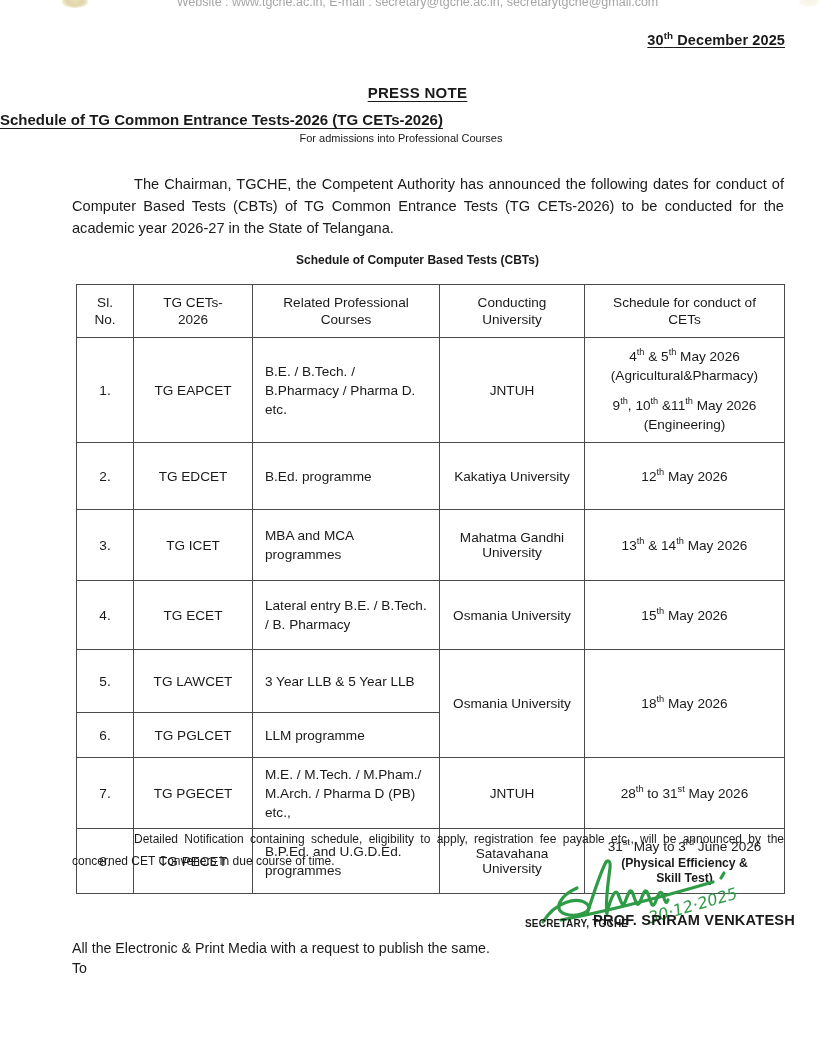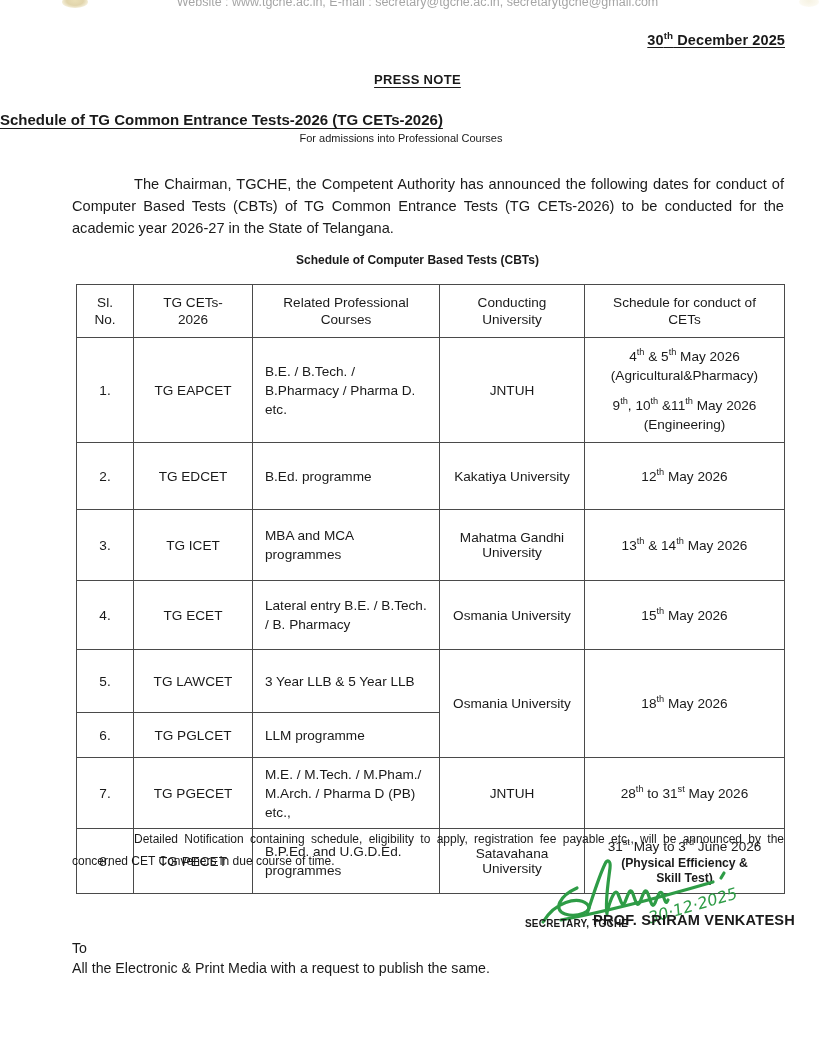--- a/index.html
+++ b/index.html
@@ -77,25 +77,25 @@
   }
   sup {
     font-size: 0.68em;
     vertical-align: super;
     line-height: 0;
   }
 
   
   .press-note {
     position: absolute;
-    top: 72px;
-    left: 0;
-    width: 835px;
-    text-align: center;
-    font-size: 13px;
+    top: 84px;
+    left: 0;
+    width: 835px;
+    text-align: center;
+    font-size: 15px;
     font-weight: bold;
     text-decoration: underline;
     text-underline-offset: 2.5px;
     letter-spacing: 0.3px;
   }
   .schedule-title {
     position: absolute;
     top: 111px;
     left: 0;
     width: 835px;
@@ -380,17 +380,17 @@
         <path d="M36 68 C78 60, 140 44, 188 30"></path>
         <path d="M196 26 l3 -5"></path>
       </g>
     </svg>
     <div class="sig-date">30·12·2025</div>
     <div class="sig-name">PROF. SRIRAM VENKATESH</div>
     <div class="sig-role">SECRETARY, TGCHE</div>
   </div>
 
   <div class="to-block">
+    <div>All the Electronic &amp; Print Media with a request to publish the same.</div>
     <div>To</div>
-    <div>All the Electronic &amp; Print Media with a request to publish the same.</div>
   </div>
 
 </div>
 
 </body></html>

